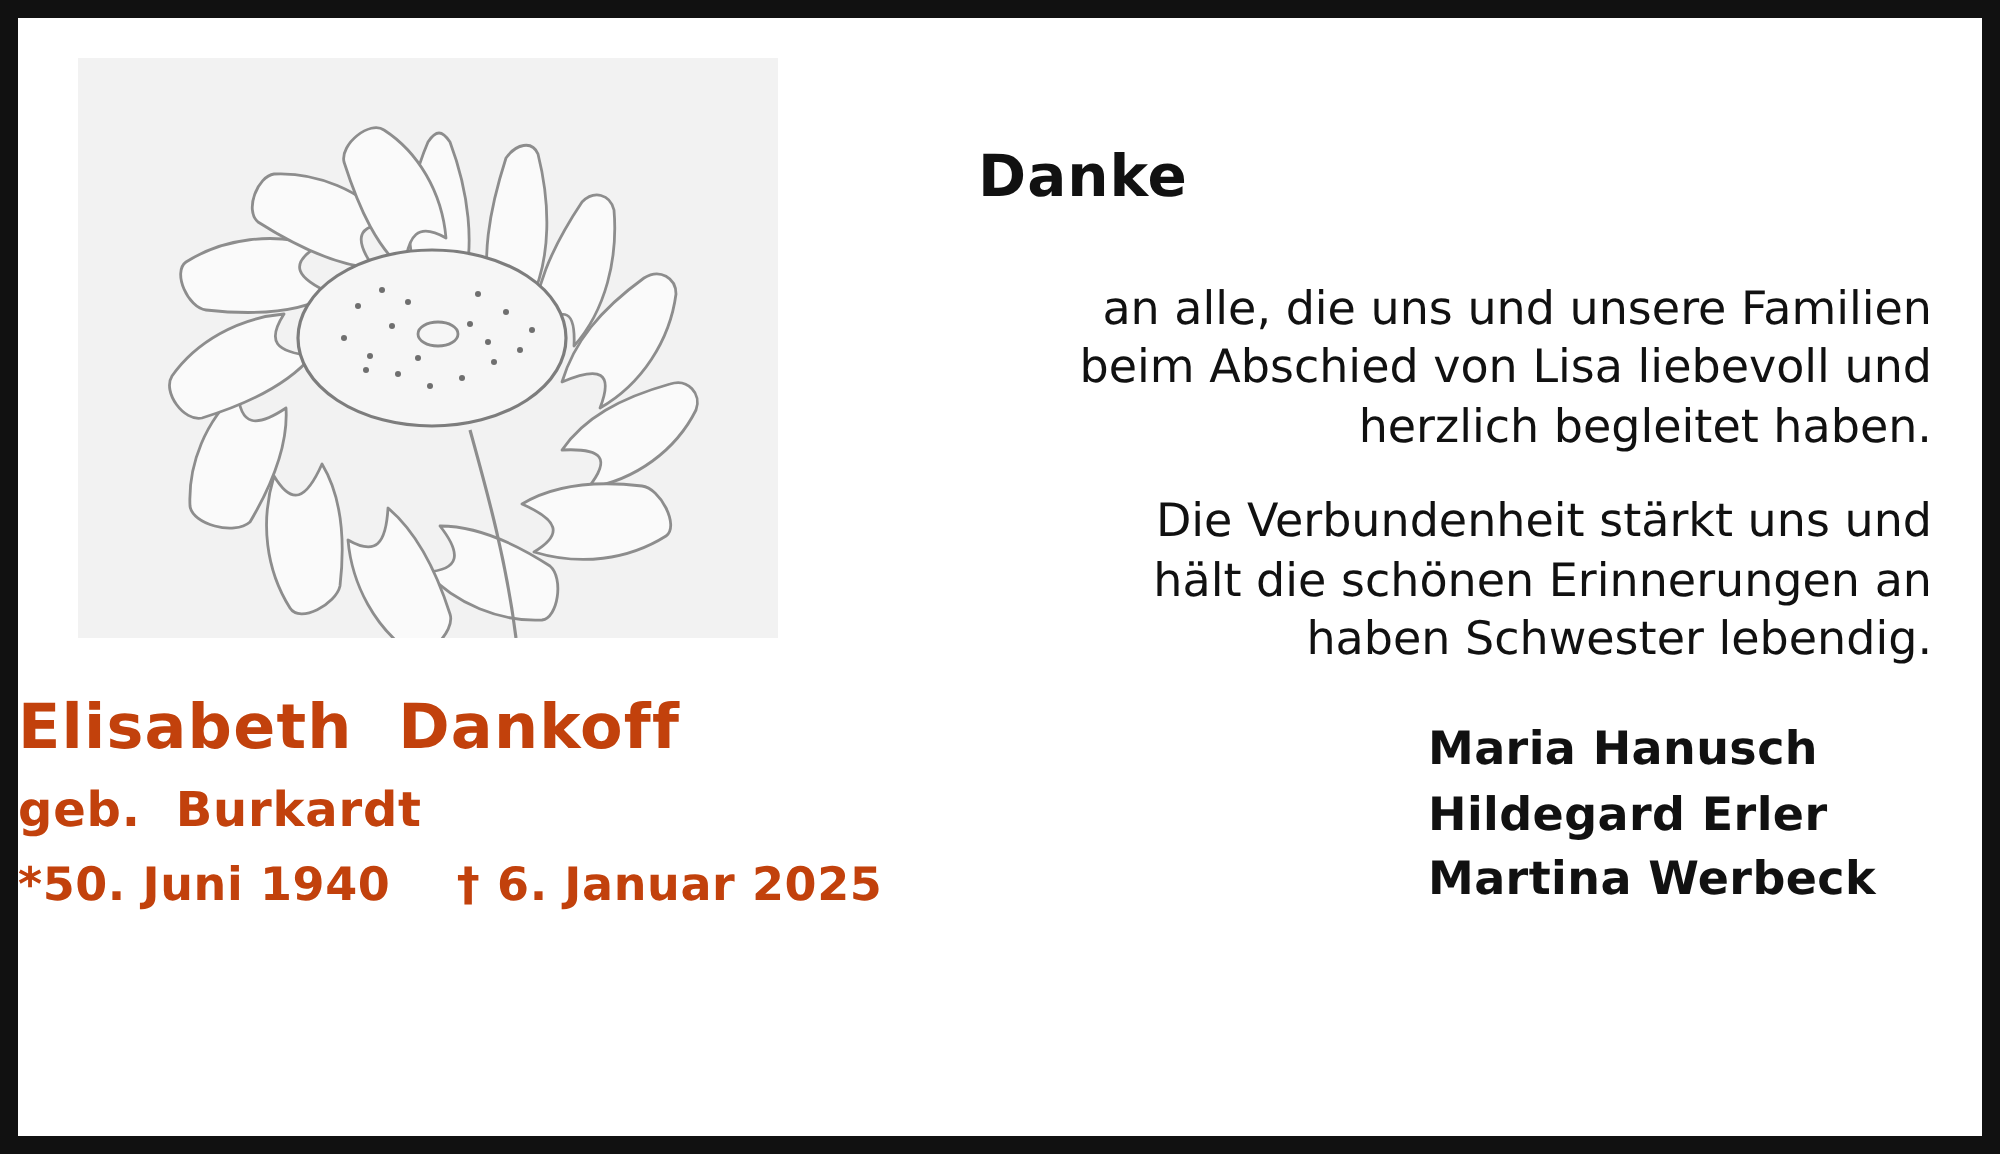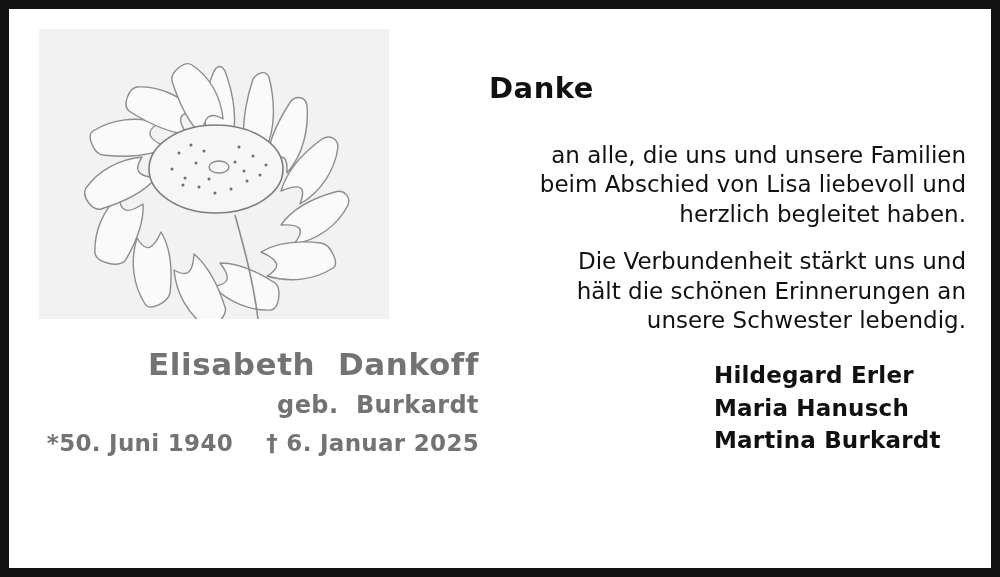--- a/index.html
+++ b/index.html
@@ -47,22 +47,22 @@
   }
   .flower-wrap svg {
     display: block;
   }
 
   .name-block {
     position: absolute;
     left: 0;
     top: 338px;
     width: 470px;
-    text-align: right;
-    color: #737373;
+    text-align: left;
+    color: #c2410c;
   }
   .deceased-name {
     font-size: 31px;
     font-weight: bold;
     letter-spacing: 0.6px;
     line-height: 1.15;
     white-space: pre;
   }
   .maiden-name {
     margin-top: 8px;
@@ -190,24 +190,24 @@
 
     <div class="right-col">
       <div class="thanks-title">Danke</div>
 
       <div class="thanks-body">
         <p class="para">an alle, die uns und unsere Familien
 beim Abschied von Lisa liebevoll und
 herzlich begleitet haben.</p>
         <p class="para">Die Verbundenheit stärkt uns und
 hält die schönen Erinnerungen an
-unsere Schwester lebendig.</p>
+haben Schwester lebendig.</p>
       </div>
 
       <div class="signers">
+        <div class="signer">Maria Hanusch</div>
         <div class="signer">Hildegard Erler</div>
-        <div class="signer">Maria Hanusch</div>
-        <div class="signer">Martina Burkardt</div>
+        <div class="signer">Martina Werbeck</div>
       </div>
     </div>
 
   </div>
 </div>
 
 </body></html>

